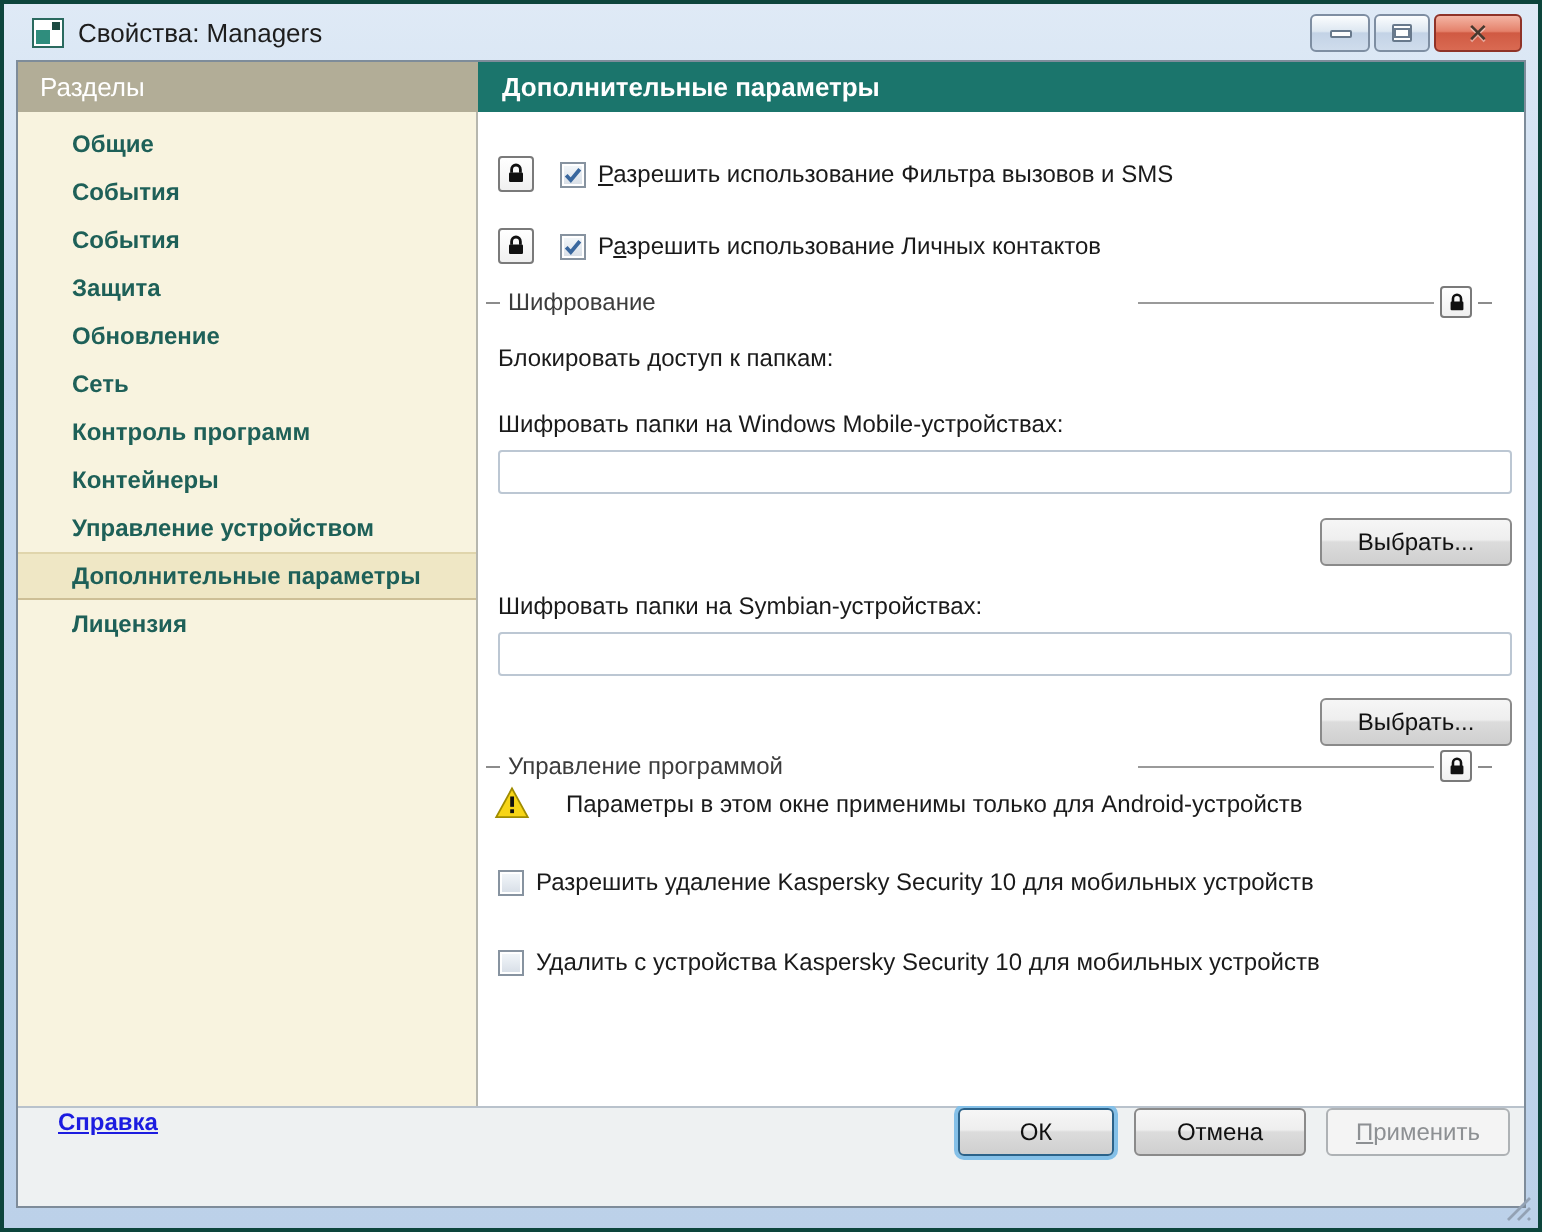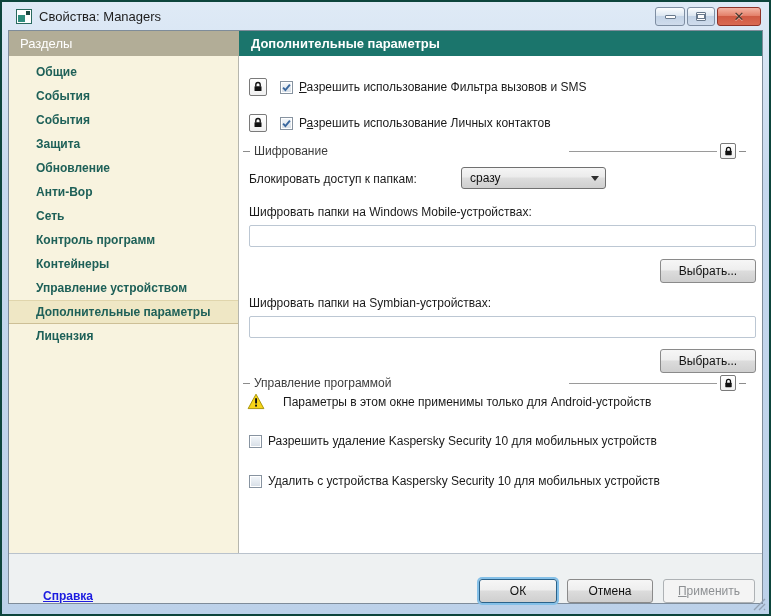--- a/index.html
+++ b/index.html
@@ -116,21 +116,21 @@
   .btn.ok { width:78px; border:1px solid #2b6289; box-shadow:0 0 0 2px #84c0e8; }
   .btn.cancel { width:86px; }
   .btn.apply { width:92px; background:#f4f4f4; border:1px solid #aeb2b5; color:#8d9093; cursor:default; }
 
   .warn-row { position:absolute; display:flex; align-items:center; }
   .warn-text { font-size:12px; color:#1a1a1a; margin-left:18px; white-space:nowrap; }
 
   
   .bottom-bar {
     flex:0 0 50px; background:#eef1f2; border-top:1px solid #b9c2cc;
-    display:flex; align-items:flex-end; padding:0 7px 0 34px;
+    display:flex; align-items:flex-start; padding:0 7px 0 20px;
   }
   .help-link { font-size:12px; font-weight:bold; color:#1c1ce0; text-decoration:underline; cursor:pointer; }
   .bb-buttons { margin-left:auto; display:flex; gap:10px; align-items:center; }
 
   .resize-grip { position:absolute; right:3px; bottom:3px; width:13px; height:13px; }
 </style>
 </head>
 <body>
 
 <div class="window">
@@ -160,21 +160,20 @@
       <div class="main-header">Дополнительные параметры</div>
     </div>
 
     <div class="content-row">
       <div class="sidebar">
         <div class="side-item">Общие</div>
         <div class="side-item">События</div>
         <div class="side-item">События</div>
         <div class="side-item">Защита</div>
         <div class="side-item">Обновление</div>
-        <div class="side-item">Анти-Вор</div>
         <div class="side-item">Сеть</div>
         <div class="side-item">Контроль программ</div>
         <div class="side-item">Контейнеры</div>
         <div class="side-item">Управление устройством</div>
         <div class="side-item selected">Дополнительные параметры</div>
         <div class="side-item">Лицензия</div>
       </div>
 
       <div class="main">
 
@@ -216,24 +215,20 @@
           <div class="lock-box small">
             <svg width="11" height="11" viewBox="0 0 12 12">
                 <path d="M3.8 5.4 V3.7 a2.2 2.2 0 0 1 4.4 0 V5.4" fill="none" stroke="#111" stroke-width="1.4"></path>
                 <rect x="2.5" y="5.2" width="7" height="4.8" rx="0.6" fill="#111"></rect>
               </svg>
           </div>
           <span class="sec-dash" style="margin-left:3px;"></span>
         </div>
 
         <div class="form-label" style="top:116px; left:10px;">Блокировать доступ к папкам:</div>
-        <div class="combo" style="top:111px; left:222px;">
-          <span class="combo-text">сразу</span>
-          <span class="combo-arrow"></span>
-        </div>
 
         <div class="form-label" style="top:149px; left:10px;">Шифровать папки на Windows Mobile-устройствах:</div>
         <input class="txt-input" style="top: 169px; left: 10px; right: 6px; width: auto;" value="">
         <button class="btn btn-choose" style="top:203px;">Выбрать...</button>
 
         <div class="form-label" style="top:240px; left:10px;">Шифровать папки на Symbian-устройствах:</div>
         <input class="txt-input" style="top: 260px; left: 10px; right: 6px; width: auto;" value="">
         <button class="btn btn-choose" style="top:293px;">Выбрать...</button>
 
         <div class="section" style="top:318px;">

